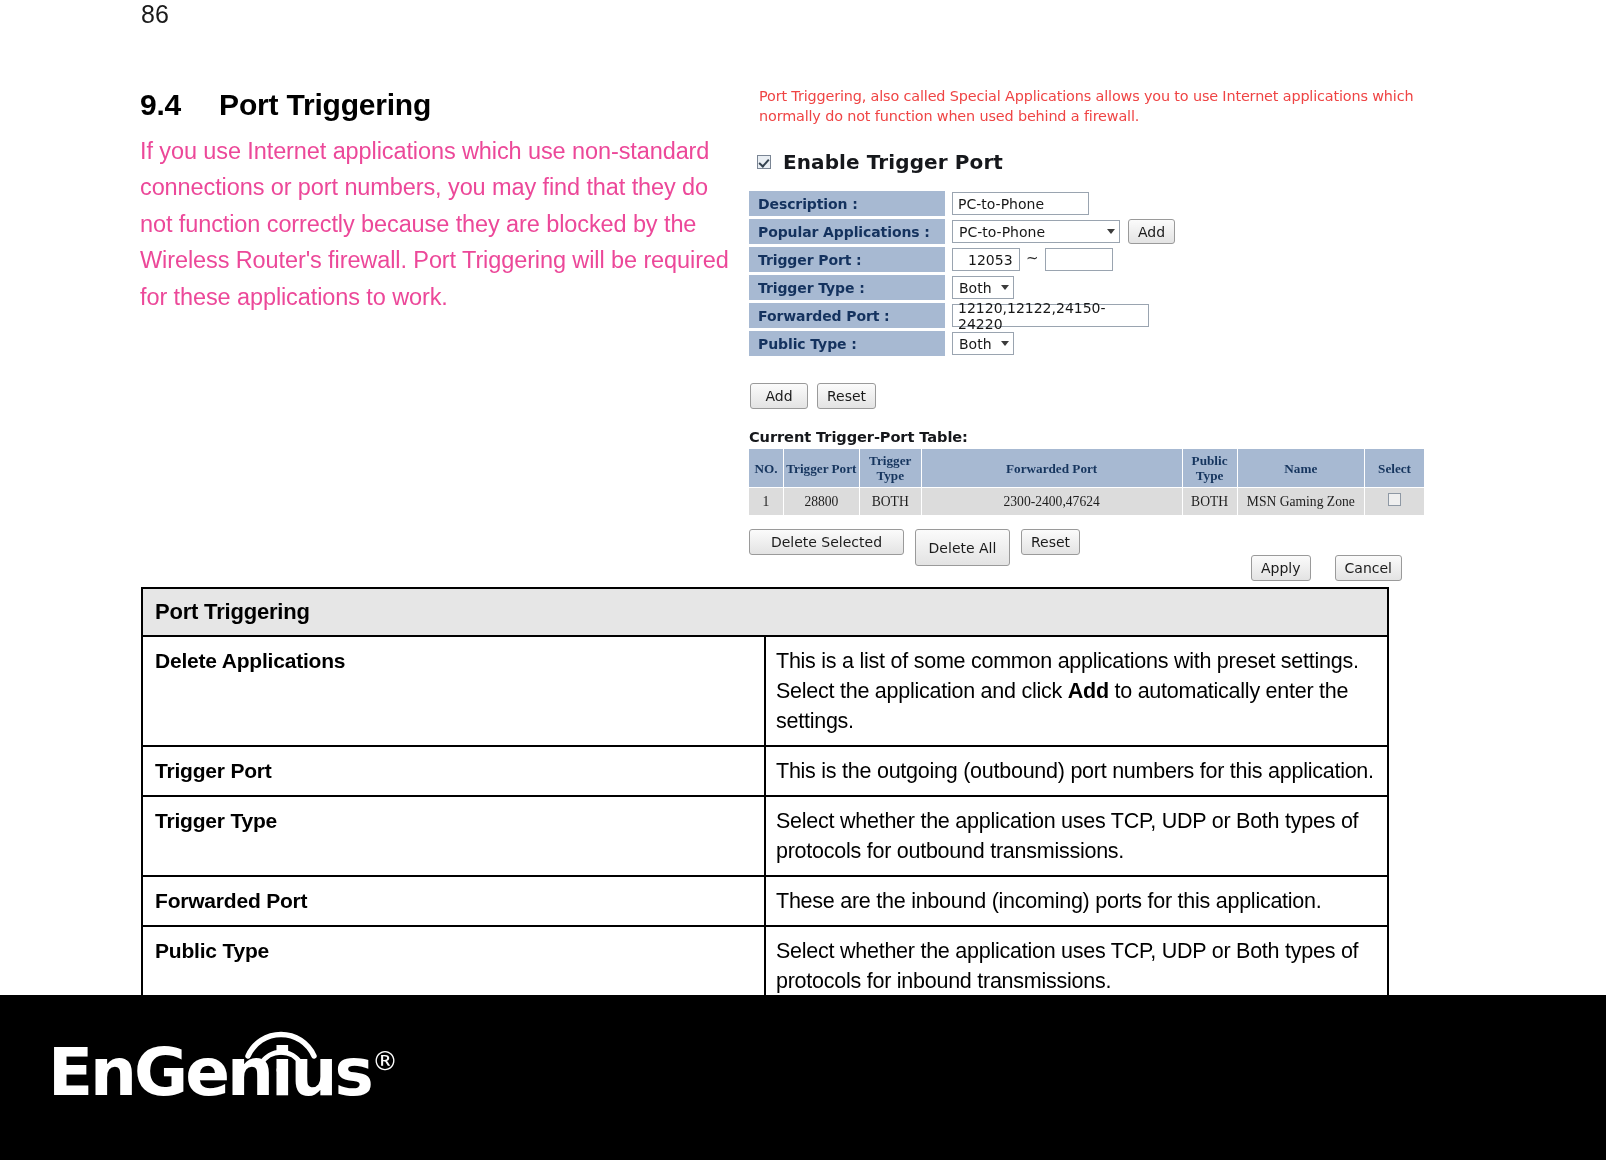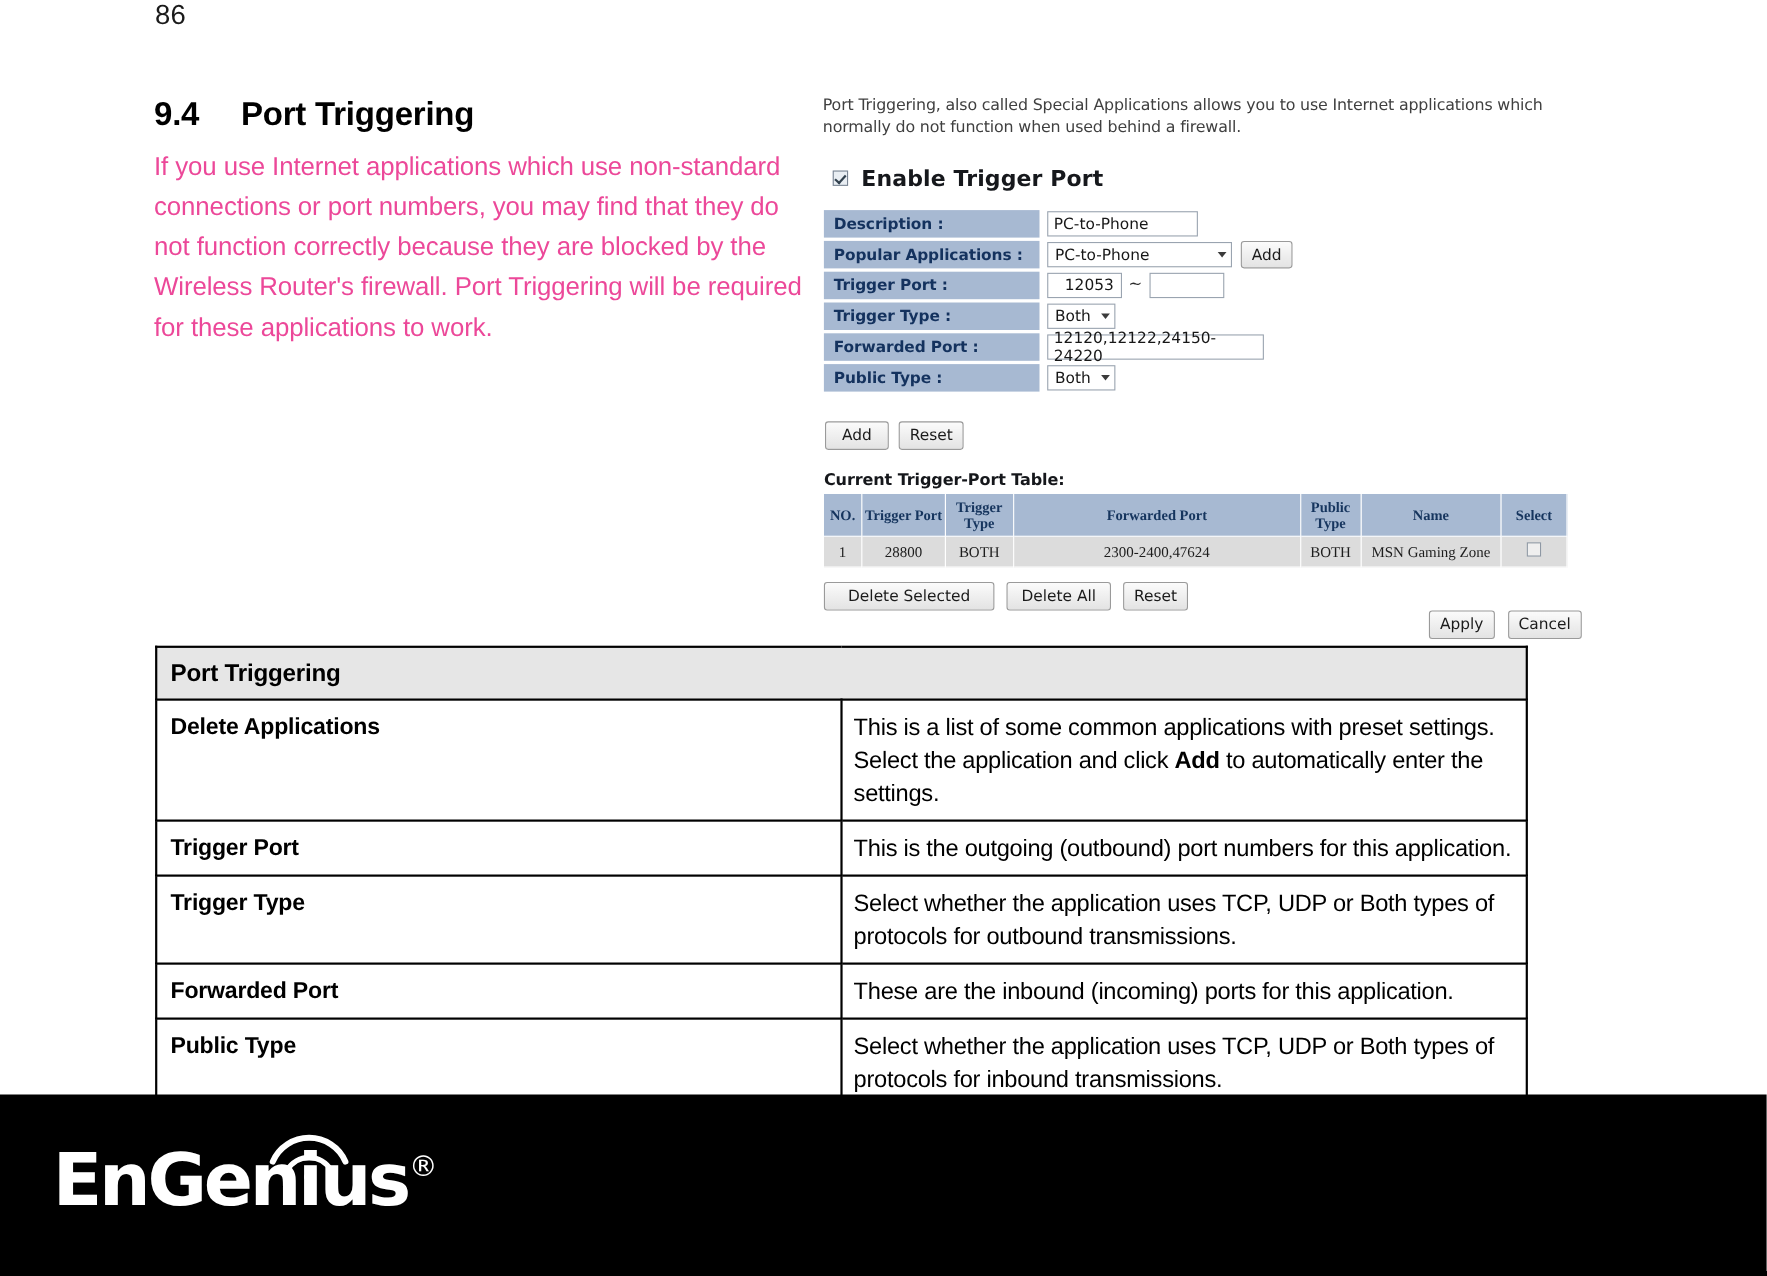--- a/index.html
+++ b/index.html
@@ -53,26 +53,26 @@
   .router-ui {
     position: absolute;
     left: 745px;
     top: 86px;
     width: 680px;
     height: 500px;
     font-family: "DejaVu Sans", sans-serif;
   }
   .ui-blurb {
     position: absolute;
-    left: 3px;
+    left: 14px;
     top: 0px;
     width: 660px;
     font-size: 14.4px;
     line-height: 20px;
-    color: #404040;
+    color: #ef4444;
     letter-spacing: -0.15px;
   }
 
   .enable-row {
     position: absolute;
     left: 12px;
     top: 64px;
     display: flex;
     align-items: center;
     gap: 12px;
@@ -251,29 +251,29 @@
   }
 
   .delete-row {
     position: absolute;
     left: 4px;
     top: 443px;
     display: flex;
     gap: 11px;
   }
   .btn-wide { min-width: 155px; height: 26px; }
-  .btn-med  { min-width: 95px;  height: 26px; }
+  .btn-med  { min-width: 95px;  height: 37px; }
   .btn-sm   { min-width: 58px;  height: 26px; }
 
   .apply-row {
     position: absolute;
-    left: 554px;
+    left: 506px;
     top: 469px;
     display: flex;
-    gap: 12px;
+    gap: 24px;
   }
   .btn-apply { min-width: 58px; height: 26px; }
 
   
   .desc-table {
     position: absolute;
     left: 141px;
     top: 587px;
     width: 1248px;
     border-collapse: collapse;

